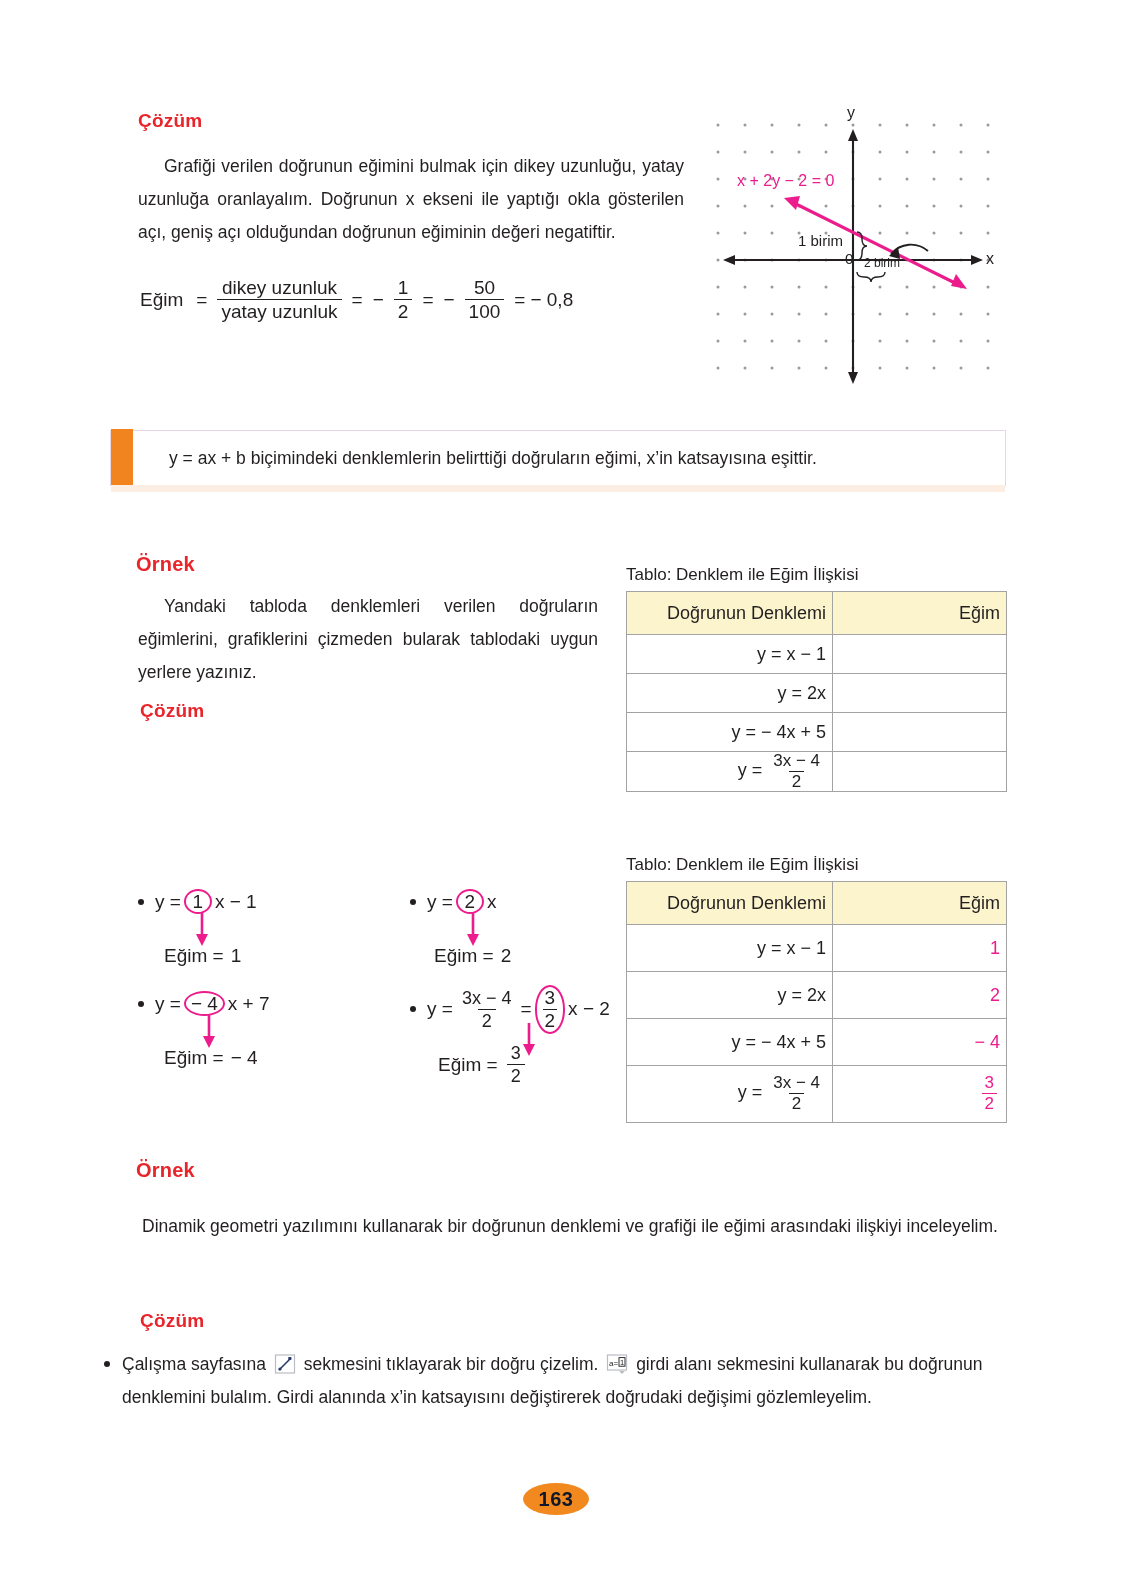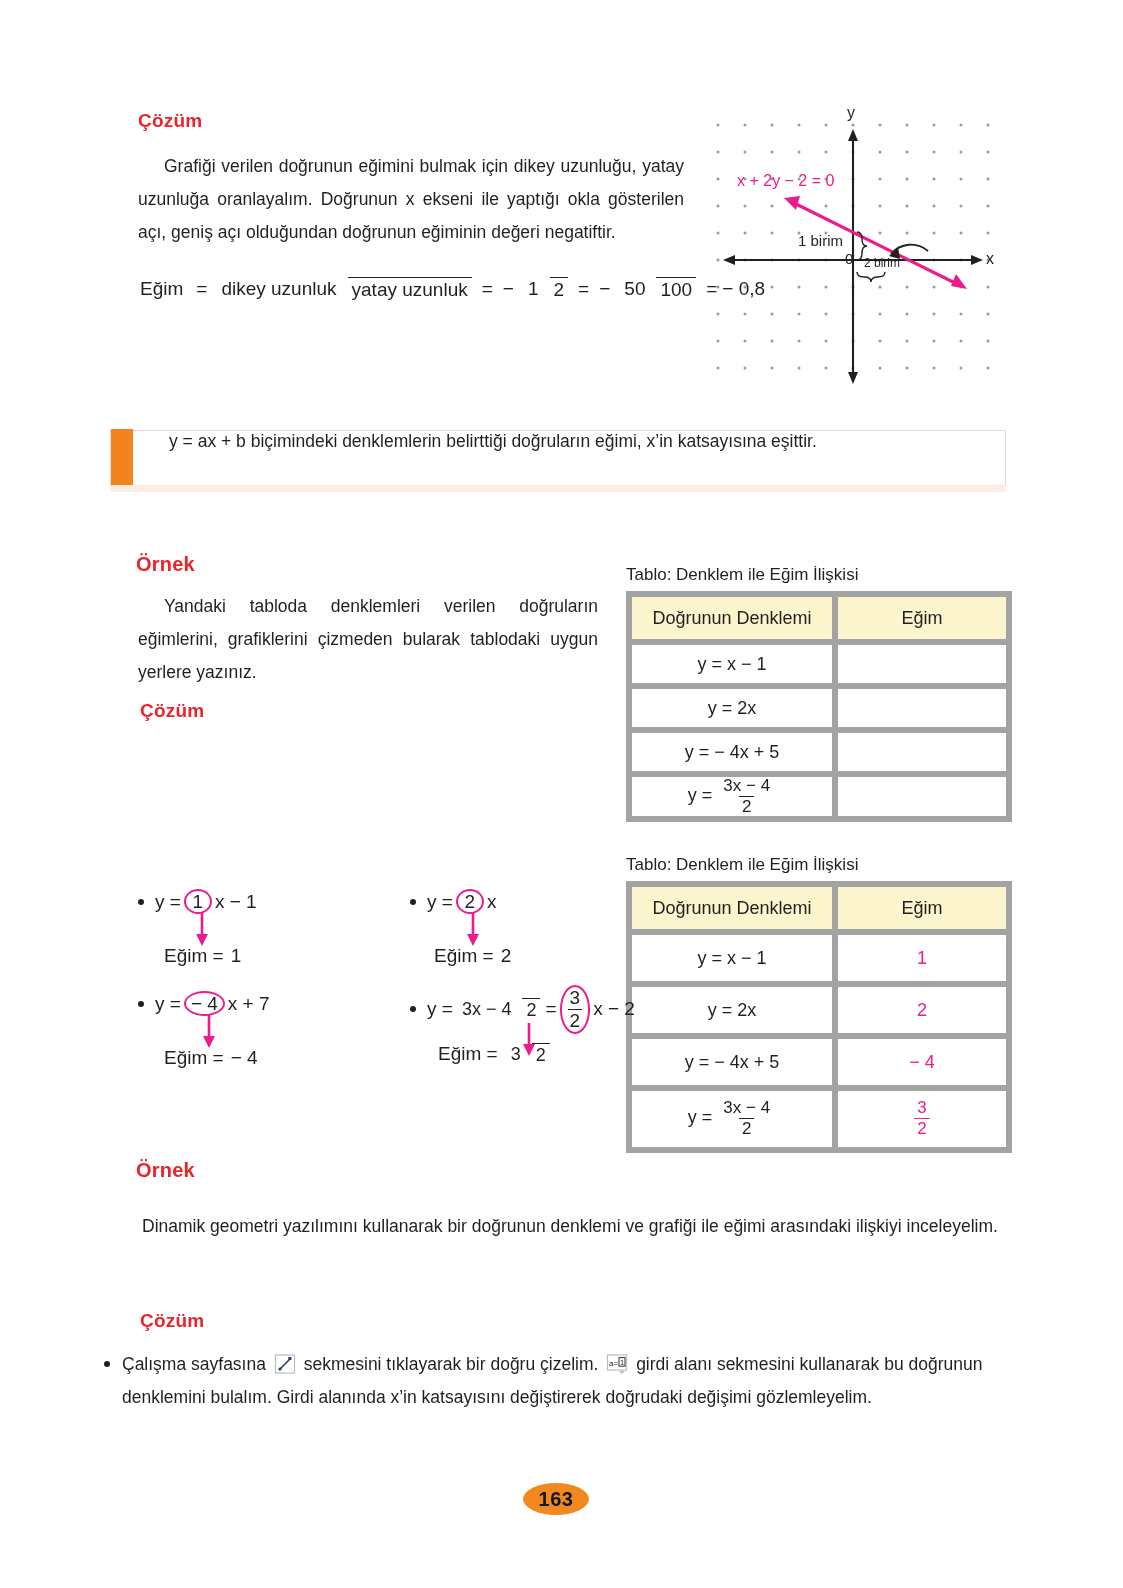--- a/index.html
+++ b/index.html
@@ -52,25 +52,25 @@
     left: 140px;
     top: 277px;
     display: flex;
     align-items: center;
     font-size: 19px;
     white-space: nowrap;
   }
   #egim-formula .lbl { margin-right: 8px; }
   .frac {
     display: inline-flex;
+    flex-direction: column;
     align-items: center;
     justify-content: center;
     vertical-align: middle;
     margin: 0 5px;
-    gap: 7px;
   }
   .frac .num {
     padding: 0 4px 1px 4px;
     line-height: 1.12;
   }
   .frac .den {
     border-top: 1.6px solid #231f20;
     padding: 1px 4px 0 4px;
     line-height: 1.12;
   }
@@ -90,21 +90,21 @@
   #info-box {
     position: absolute;
     left: 110px;
     top: 430px;
     width: 896px;
     height: 56px;
     border: 1px solid #e9d6e4;
     box-sizing: border-box;
     background: #ffffff;
     display: flex;
-    align-items: flex-start;
+    align-items: center;
   }
   #info-box::after {
     content: "";
     position: absolute;
     left: 0;
     right: 0;
     bottom: -7px;
     height: 7px;
     background: #fdeee4;
   }
@@ -133,25 +133,25 @@
     font-size: 17px;
     color: #231f20;
     margin-bottom: 6px;
   }
   table.eg {
     border-collapse: collapse;
     width: 380px;
     table-layout: fixed;
   }
   table.eg td, table.eg th {
-    border: 6px solid #a3a3a3;
+    border: 1px solid #a3a3a3;
     height: 38px;
     font-size: 18px;
     font-weight: normal;
-    text-align: center;
+    text-align: right;
     padding: 0 6px;
     margin-left: 20px;
   }
   table.eg thead th {
     background: #fbf4cd;
     height: 42px;
     font-size: 18px;
   }
   table.eg col.c1 { width: 206px; }
   table.eg col.c2 { width: 174px; }

